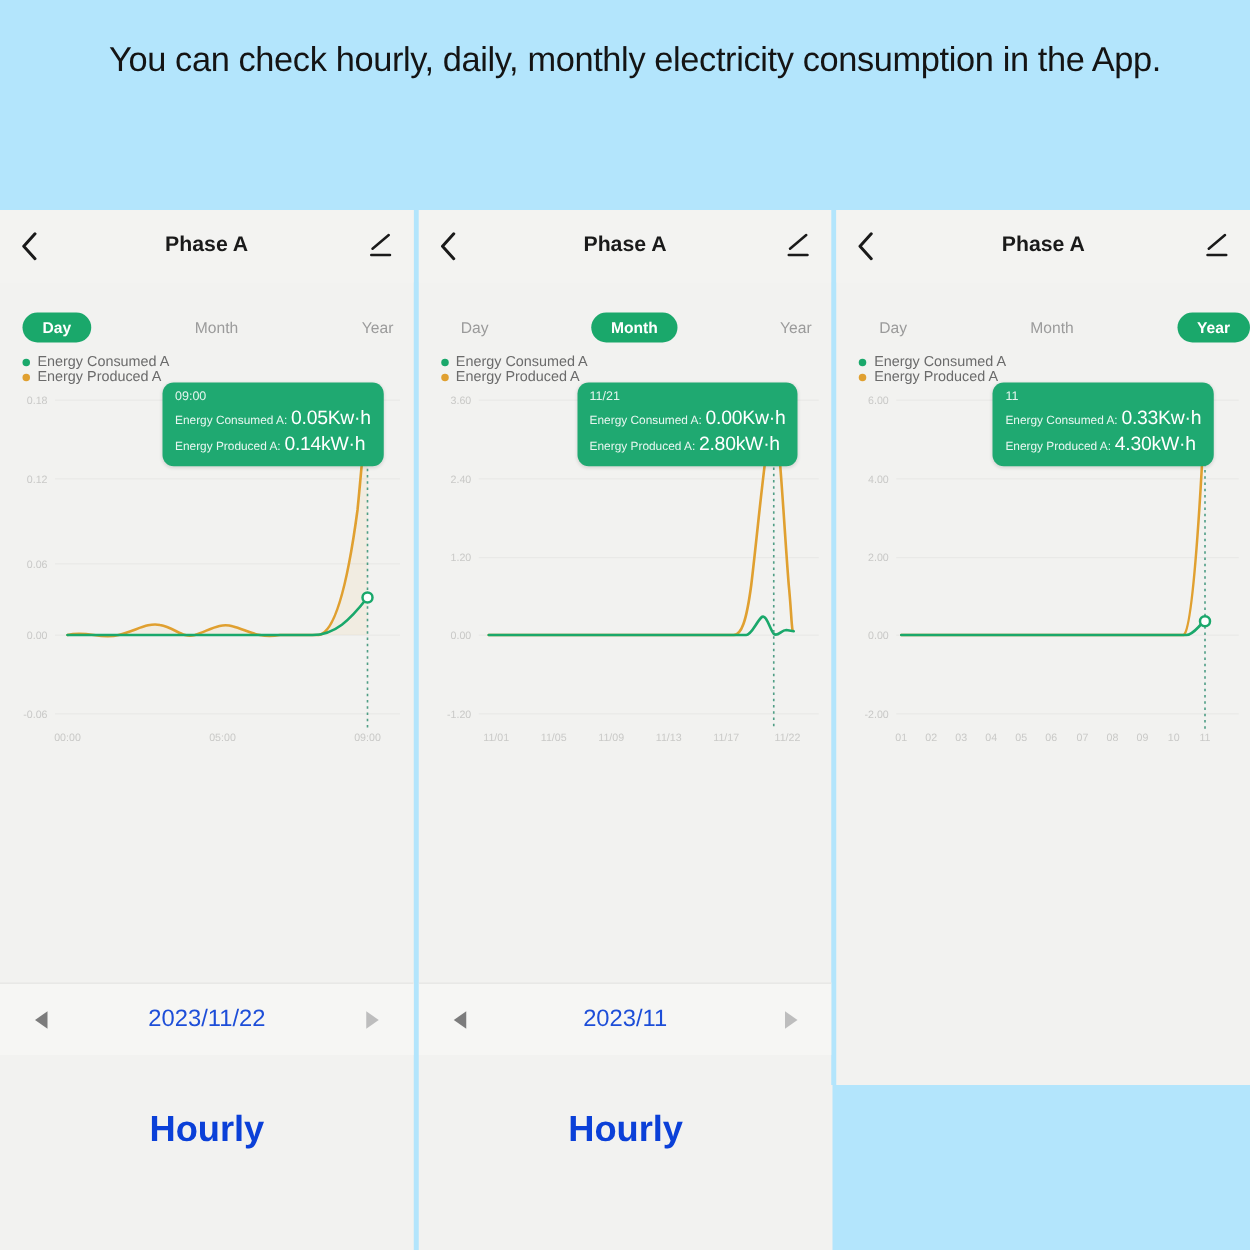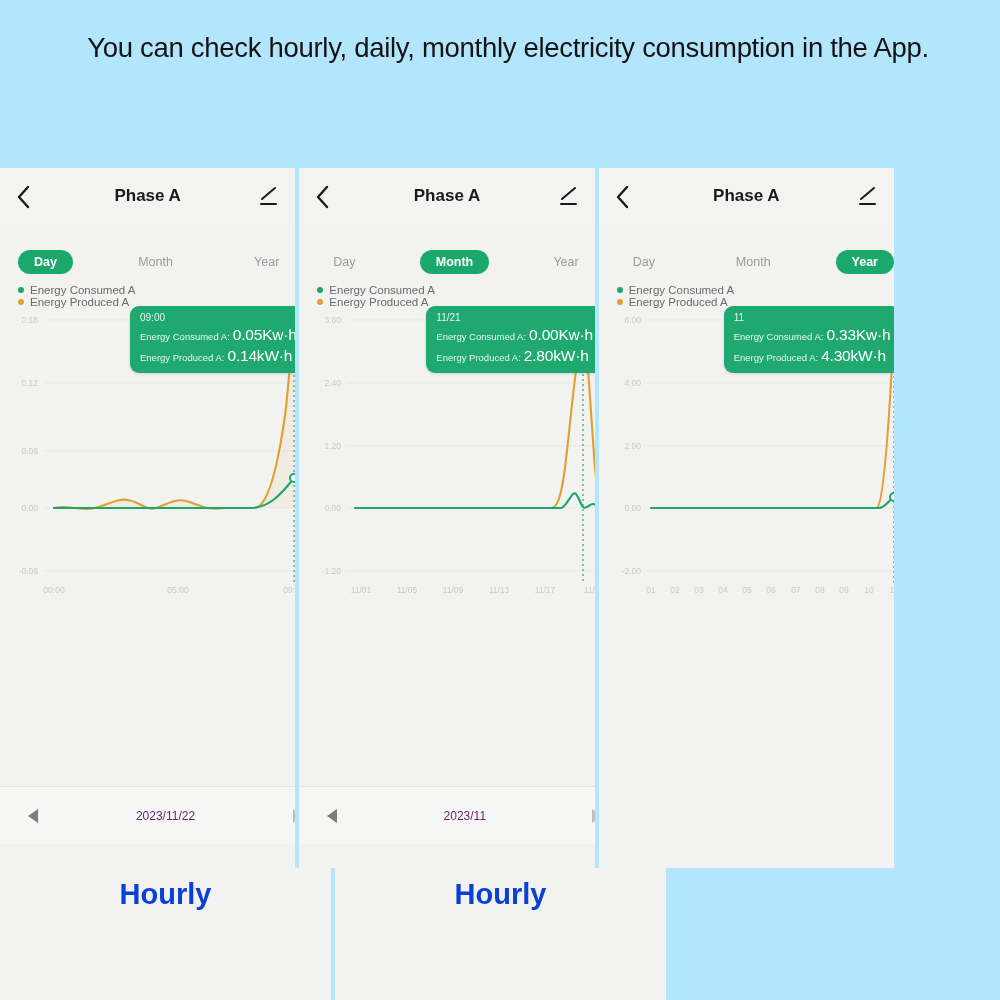--- a/index.html
+++ b/index.html
@@ -35,21 +35,21 @@
     font-size: 27.5px;
     color: #141414;
     margin-top: 14px;
     letter-spacing: -0.3px;
     white-space: nowrap;
     margin-left: 16px;
   }
 
   
   .panels {
-    width: 894px;
+    width: 1000px;
     height: 700px;
     display: flex;
     gap: 4px;
     background: #b3e5fc;
   }
   .panel {
     width: 331px;
     height: 700px;
     background: #f2f2f0;
     position: relative;
@@ -184,22 +184,22 @@
     height: 58px;
     border-top: 1px solid #e3e3e1;
     display: flex;
     align-items: center;
     justify-content: space-between;
     padding: 0 28px;
     box-sizing: border-box;
     background: #f6f6f4;
   }
   .date-text {
-    font-size: 12px;
-    color: #701a75;
+    font-size: 19px;
+    color: #1d4ed8;
   }
   .arrow-left, .arrow-right {
     width: 0; height: 0;
     border-top: 7px solid transparent;
     border-bottom: 7px solid transparent;
   }
   .arrow-left { border-right: 10px solid #7c7c7c; }
   .arrow-right { border-left: 10px solid #bdbdbd; }
 
   
@@ -212,21 +212,21 @@
   }
   .lower-cell {
     width: 331px;
     height: 132px;
     background: #f2f2f0;
     position: relative;
   }
   .lower-caption {
     position: absolute;
     left: 0; right: 0;
-    top: 10px;
+    top: 20px;
     text-align: center;
     font-size: 29px;
     font-weight: bold;
     color: #0b40d8;
   }
   .axis-text { font-size: 8.5px; fill: #c9c9c7; }
   .gridline { stroke: #e9e9e7; stroke-width: 1; }
 </style>
 </head>
 <body>

